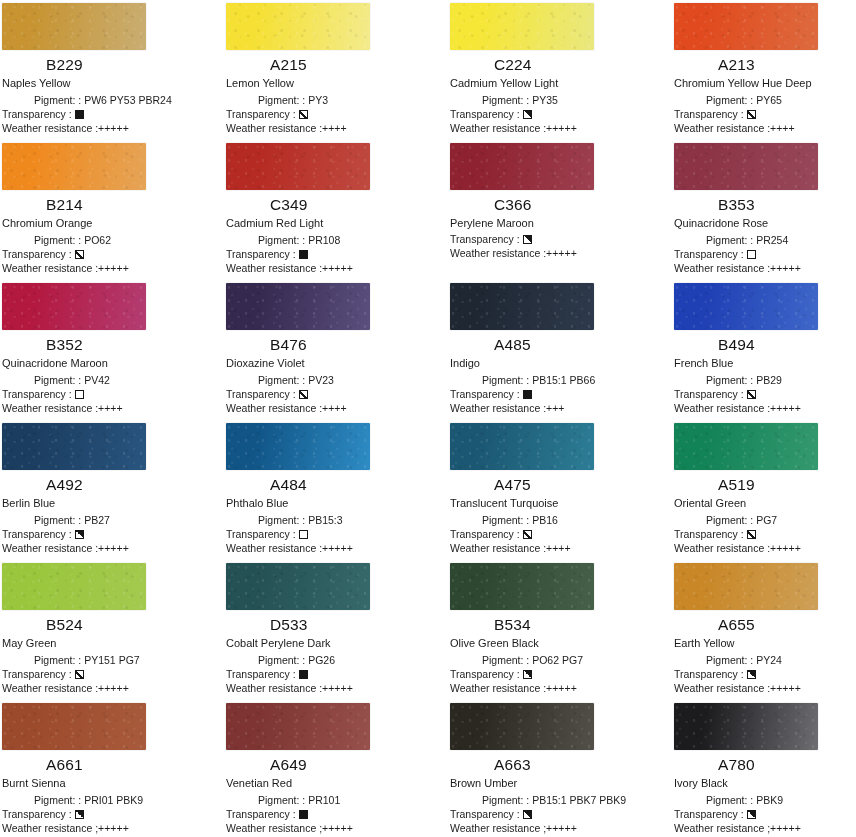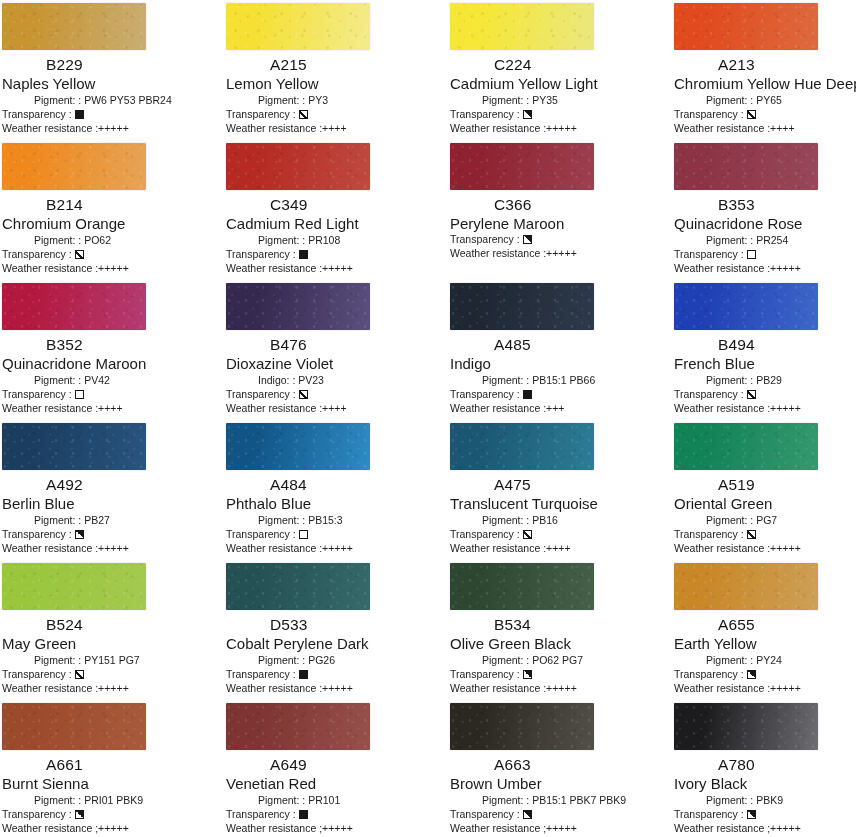--- a/index.html
+++ b/index.html
@@ -61,21 +61,21 @@
   .paint-code {
     font-size: 15.5px;
     line-height: 18px;
     font-weight: 400;
     letter-spacing: 0.1px;
     color: #141414;
     white-space: nowrap;
     margin-left: 44px;
   }
   .paint-name {
-    font-size: 15px;
+    font-size: 11px;
     line-height: 17px;
     color: #1a1a1a;
     white-space: nowrap;
     margin-top: 1px;
   }
   .paint-meta {
     font-size: 10.5px;
     line-height: 14px;
     color: #1d1d1d;
     white-space: nowrap;
@@ -256,21 +256,21 @@
         <div class="paint-meta">Weather resistance :++++</div>
       </div>
     </div>
     <div class="swatch-cell">
       <div class="swatch-chip" style="background: linear-gradient(100deg, rgb(53, 41, 79) 0%, rgb(53, 41, 79) 22%, rgb(91, 79, 126) 100%);">
         <div class="chip-noise"></div>
       </div>
       <div class="swatch-info">
         <div class="paint-code">B476</div>
         <div class="paint-name">Dioxazine Violet</div>
-        <div class="paint-meta meta-pigment">Indigo: : PV23</div>
+        <div class="paint-meta meta-pigment">Pigment: : PV23</div>
         <div class="paint-meta transparency-row">
           <span>Transparency :</span>
           <span class="tr-symbol checked"></span>
         </div>
         <div class="paint-meta">Weather resistance :++++</div>
       </div>
     </div>
     <div class="swatch-cell">
       <div class="swatch-chip" style="background: linear-gradient(100deg, rgb(31, 39, 51) 0%, rgb(31, 39, 51) 22%, rgb(46, 58, 76) 100%);">
         <div class="chip-noise"></div>

